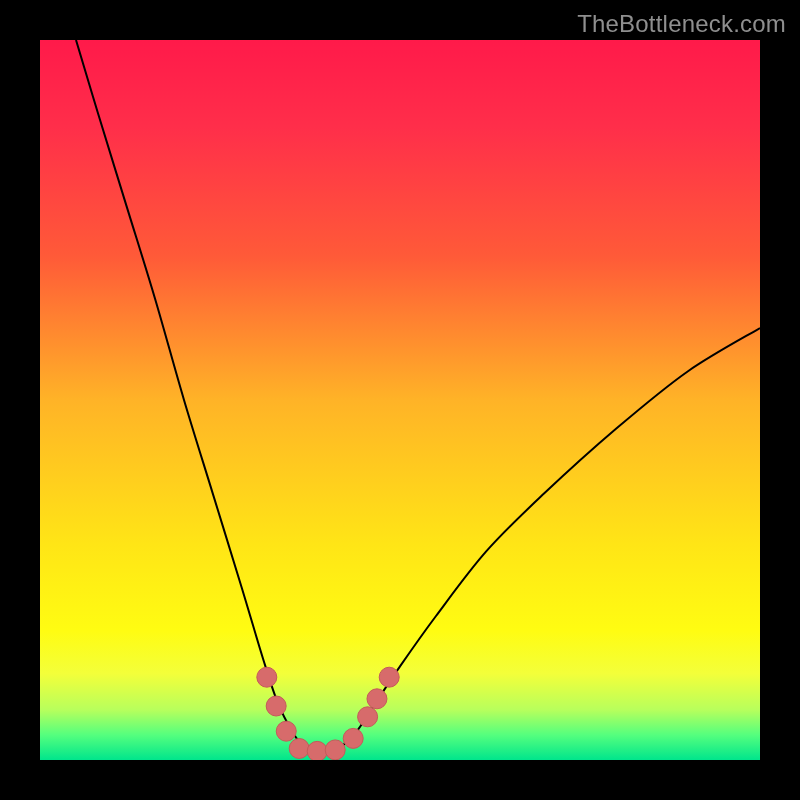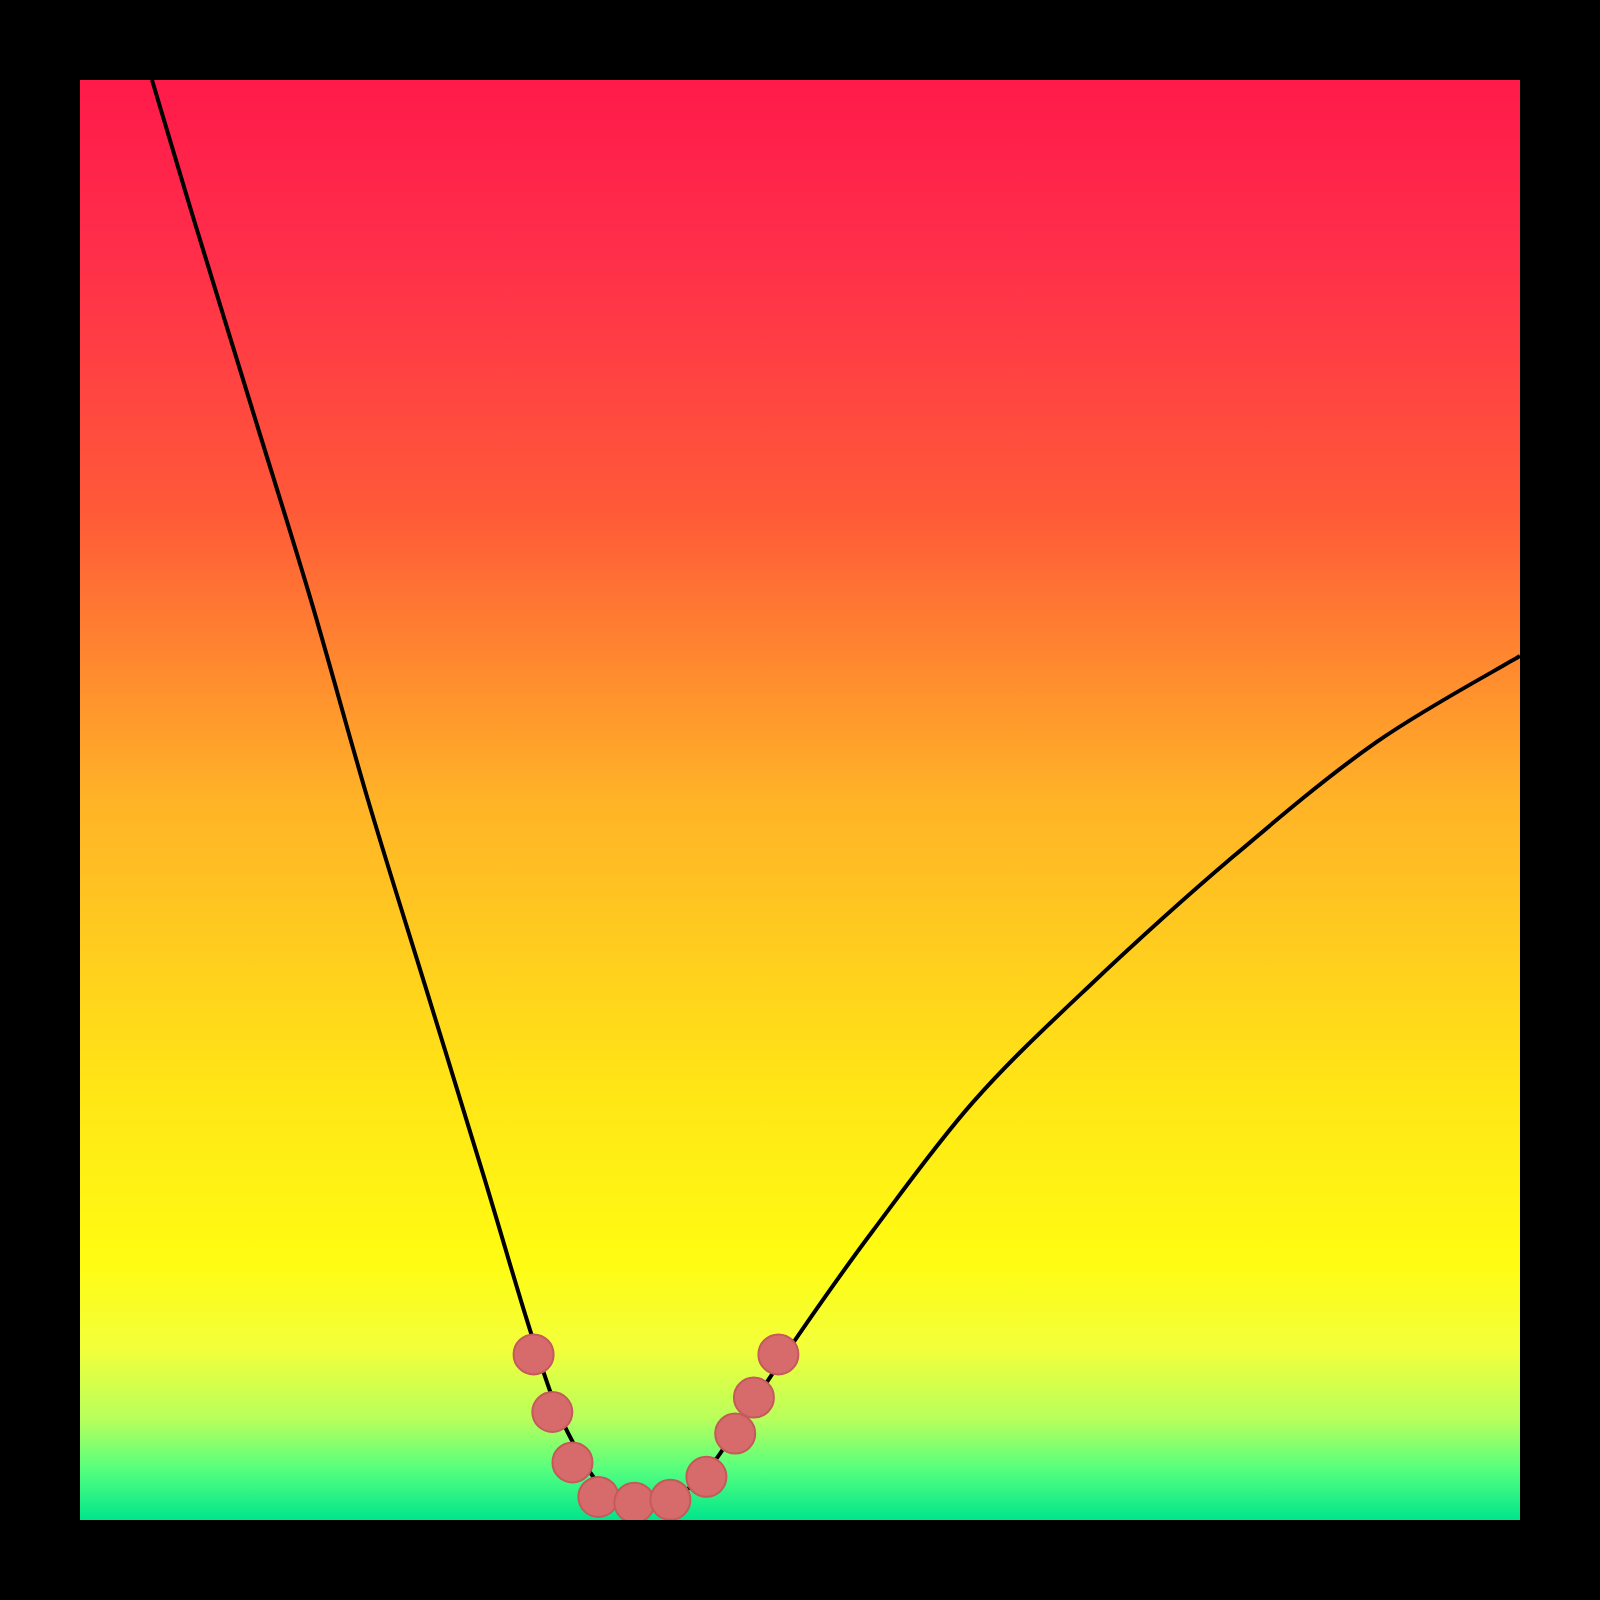--- a/index.html
+++ b/index.html
@@ -35,20 +35,21 @@
     font-weight: 400;
     letter-spacing: 0.2px;
   }
   svg { display: block; }
 </style>
 </head>
 <body>
 
 <div class="frame">
 
+  <div class="watermark">TheBottleneck.com</div>
 
   <div class="plot-area">
     <svg id="chart-svg" width="720" height="720" viewBox="0 0 720 720">
       <defs>
         <linearGradient id="bg-grad" x1="0" y1="0" x2="0" y2="1">
             <stop offset="0%" stop-color="#ff1a4a"></stop>
             <stop offset="12%" stop-color="#ff2e4a"></stop>
             <stop offset="30%" stop-color="#ff5a38"></stop>
             <stop offset="50%" stop-color="#ffb327"></stop>
             <stop offset="70%" stop-color="#ffe516"></stop>

